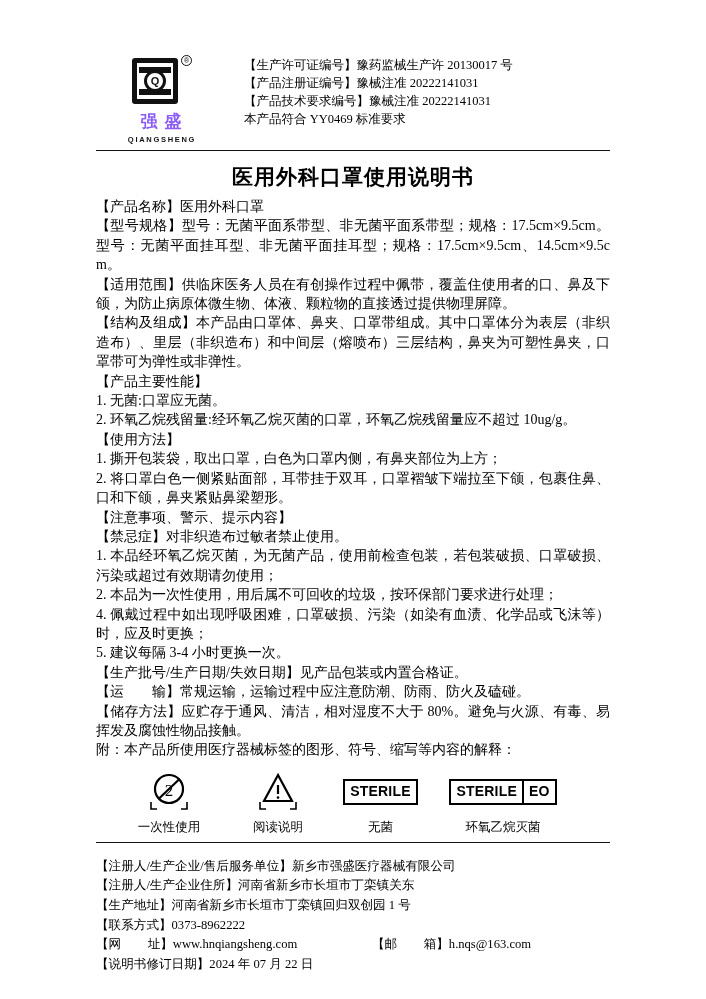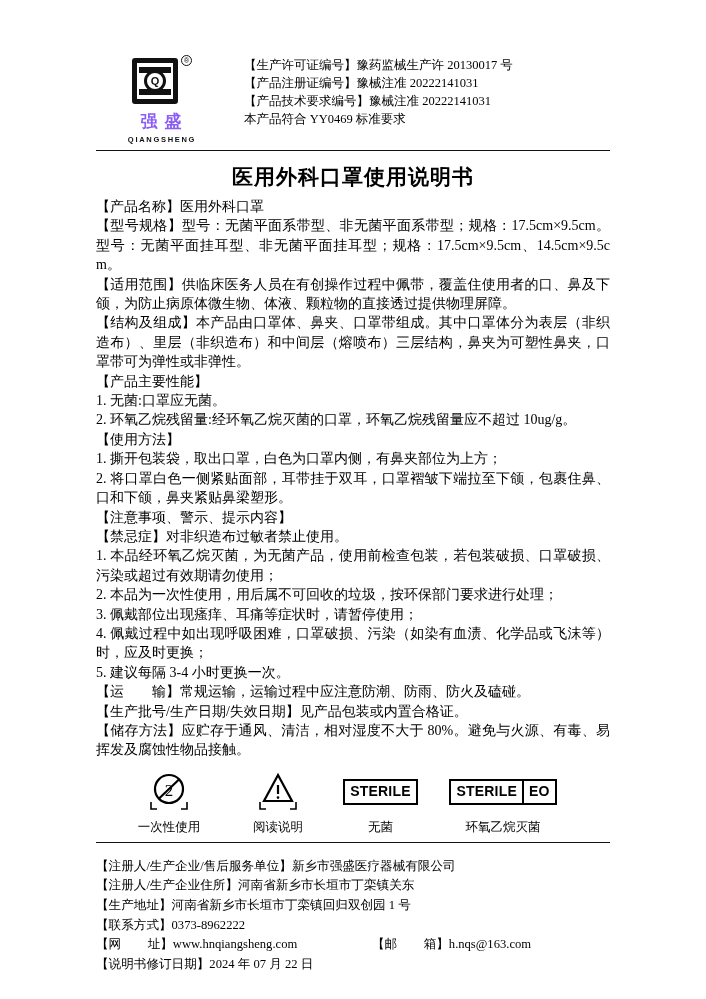--- a/index.html
+++ b/index.html
@@ -255,26 +255,26 @@
     <p>【产品主要性能】</p>
     <p>1. 无菌:口罩应无菌。</p>
     <p>2. 环氧乙烷残留量:经环氧乙烷灭菌的口罩，环氧乙烷残留量应不超过 10ug/g。</p>
     <p>【使用方法】</p>
     <p>1. 撕开包装袋，取出口罩，白色为口罩内侧，有鼻夹部位为上方；</p>
     <p>2. 将口罩白色一侧紧贴面部，耳带挂于双耳，口罩褶皱下端拉至下颌，包裹住鼻、口和下颌，鼻夹紧贴鼻梁塑形。</p>
     <p>【注意事项、警示、提示内容】</p>
     <p>【禁忌症】对非织造布过敏者禁止使用。</p>
     <p>1. 本品经环氧乙烷灭菌，为无菌产品，使用前检查包装，若包装破损、口罩破损、污染或超过有效期请勿使用；</p>
     <p>2. 本品为一次性使用，用后属不可回收的垃圾，按环保部门要求进行处理；</p>
-    <p>3. 佩戴部位出现瘙痒、耳痛等症状时，请暂停使用；</p>
     <p>4. 佩戴过程中如出现呼吸困难，口罩破损、污染（如染有血渍、化学品或飞沫等）时，应及时更换；</p>
     <p>5. 建议每隔 3-4 小时更换一次。</p>
+    <p>【生产批号/生产日期/失效日期】见产品包装或内置合格证。</p>
     <p>【运　　输】常规运输，运输过程中应注意防潮、防雨、防火及磕碰。</p>
-    <p>【生产批号/生产日期/失效日期】见产品包装或内置合格证。</p>
     <p>【储存方法】应贮存于通风、清洁，相对湿度不大于 80%。避免与火源、有毒、易挥发及腐蚀性物品接触。</p>
+    <p>附：本产品所使用医疗器械标签的图形、符号、缩写等内容的解释：</p>
   </div>
 
   <div class="symbols">
 
     <div class="sym s1">
       <div class="sym-art">
         <svg width="44" height="40" viewBox="0 0 44 40" aria-hidden="true">
           <circle cx="22" cy="17" r="14" fill="none" stroke="#000" stroke-width="2.2"></circle>
           <line x1="11.5" y1="27" x2="32.5" y2="7" stroke="#000" stroke-width="2.2"></line>
           <text x="22" y="24" font-family="Liberation Serif, serif" font-size="17" text-anchor="middle" fill="#000">2</text>

